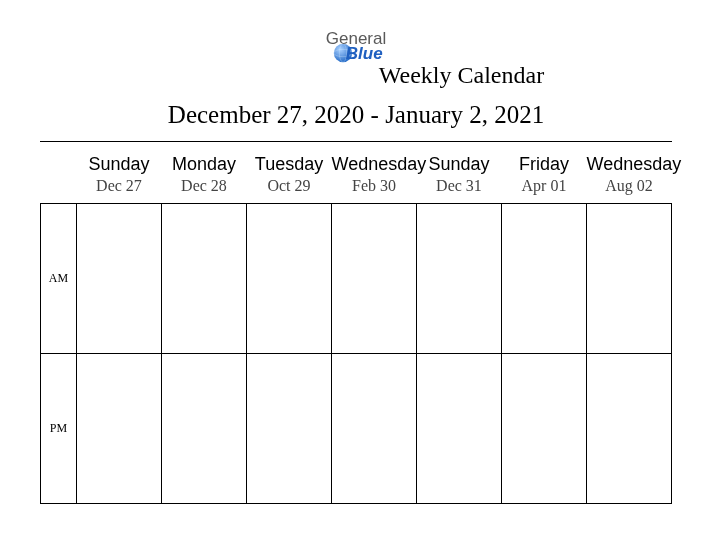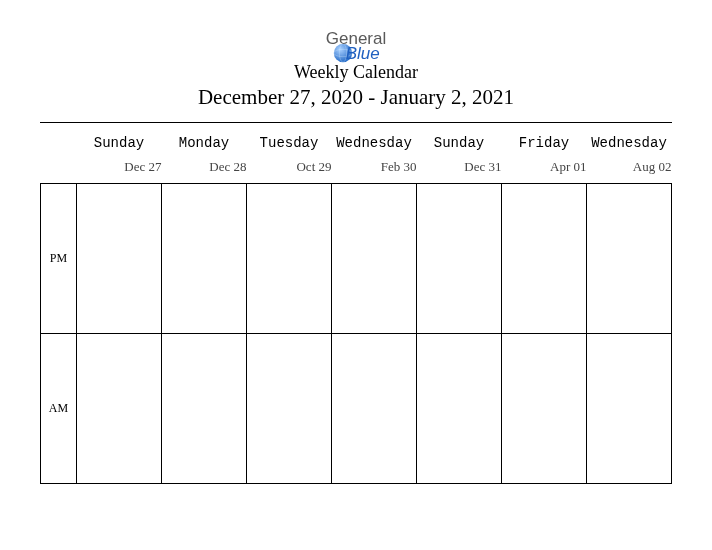--- a/index.html
+++ b/index.html
@@ -41,61 +41,59 @@
       position: absolute;
       width: 22px;
       height: 22px;
       left: -14px;
       top: -3px;
       z-index: 1;
     }
     .logo-bottom {
       color: #2060c0;
       font-style: italic;
-      font-weight: 400;
+      font-weight: 700;
       position: relative;
       z-index: 2;
     }
     .title-block {
       text-align: right;
     }
     .title {
-      font-size: 18px;
-      margin-bottom: 2px;
-      text-align: center;
+      font-size: 24px;
+      margin-bottom: 12px;
     }
     .subtitle {
-      font-size: 21px;
+      font-size: 25px;
     }
     .divider {
       border: none;
       border-top: 1px solid #000;
       margin-bottom: 8px;
     }
     .cal-table {
       width: 100%;
       border-collapse: collapse;
       table-layout: fixed;
     }
     .cal-table th {
       font-weight: normal;
       text-align: center;
       padding: 4px 0 8px 0;
       border: none;
     }
     .dayname {
-      font-size: 14px;
-      font-family: Liberation Mono, monospace;
+      font-size: 18px;
+      font-family: Liberation Sans, sans-serif;
     }
     .daydate {
-      font-size: 13px;
+      font-size: 16px;
       font-family: Georgia, serif;
       color: #444;
-      margin-top: 8px;
-      text-align: right;
+      margin-top: 2px;
     }
     .row-label-cell {
       width: 36px;
       font-size: 12px;
       text-align: center;
       border-top: 1px solid #000;
       border-bottom: 1px solid #000;
       border-left: 1px solid #000;
       vertical-align: middle;
       font-family: Georgia, serif;
@@ -166,31 +164,31 @@
         <div class="daydate">Apr 01</div>
       </th>
       <th>
         <div class="dayname">Wednesday</div>
         <div class="daydate">Aug 02</div>
       </th>
     </tr>
   </thead>
   <tbody>
     <tr>
-      <td class="row-label-cell">PM</td>
+      <td class="row-label-cell">AM</td>
       <td class="slot"></td>
       <td class="slot"></td>
       <td class="slot"></td>
       <td class="slot"></td>
       <td class="slot"></td>
       <td class="slot"></td>
       <td class="slot"></td>
     </tr>
     <tr>
-      <td class="row-label-cell">AM</td>
+      <td class="row-label-cell">PM</td>
       <td class="slot"></td>
       <td class="slot"></td>
       <td class="slot"></td>
       <td class="slot"></td>
       <td class="slot"></td>
       <td class="slot"></td>
       <td class="slot"></td>
     </tr>
   </tbody>
 </table>

